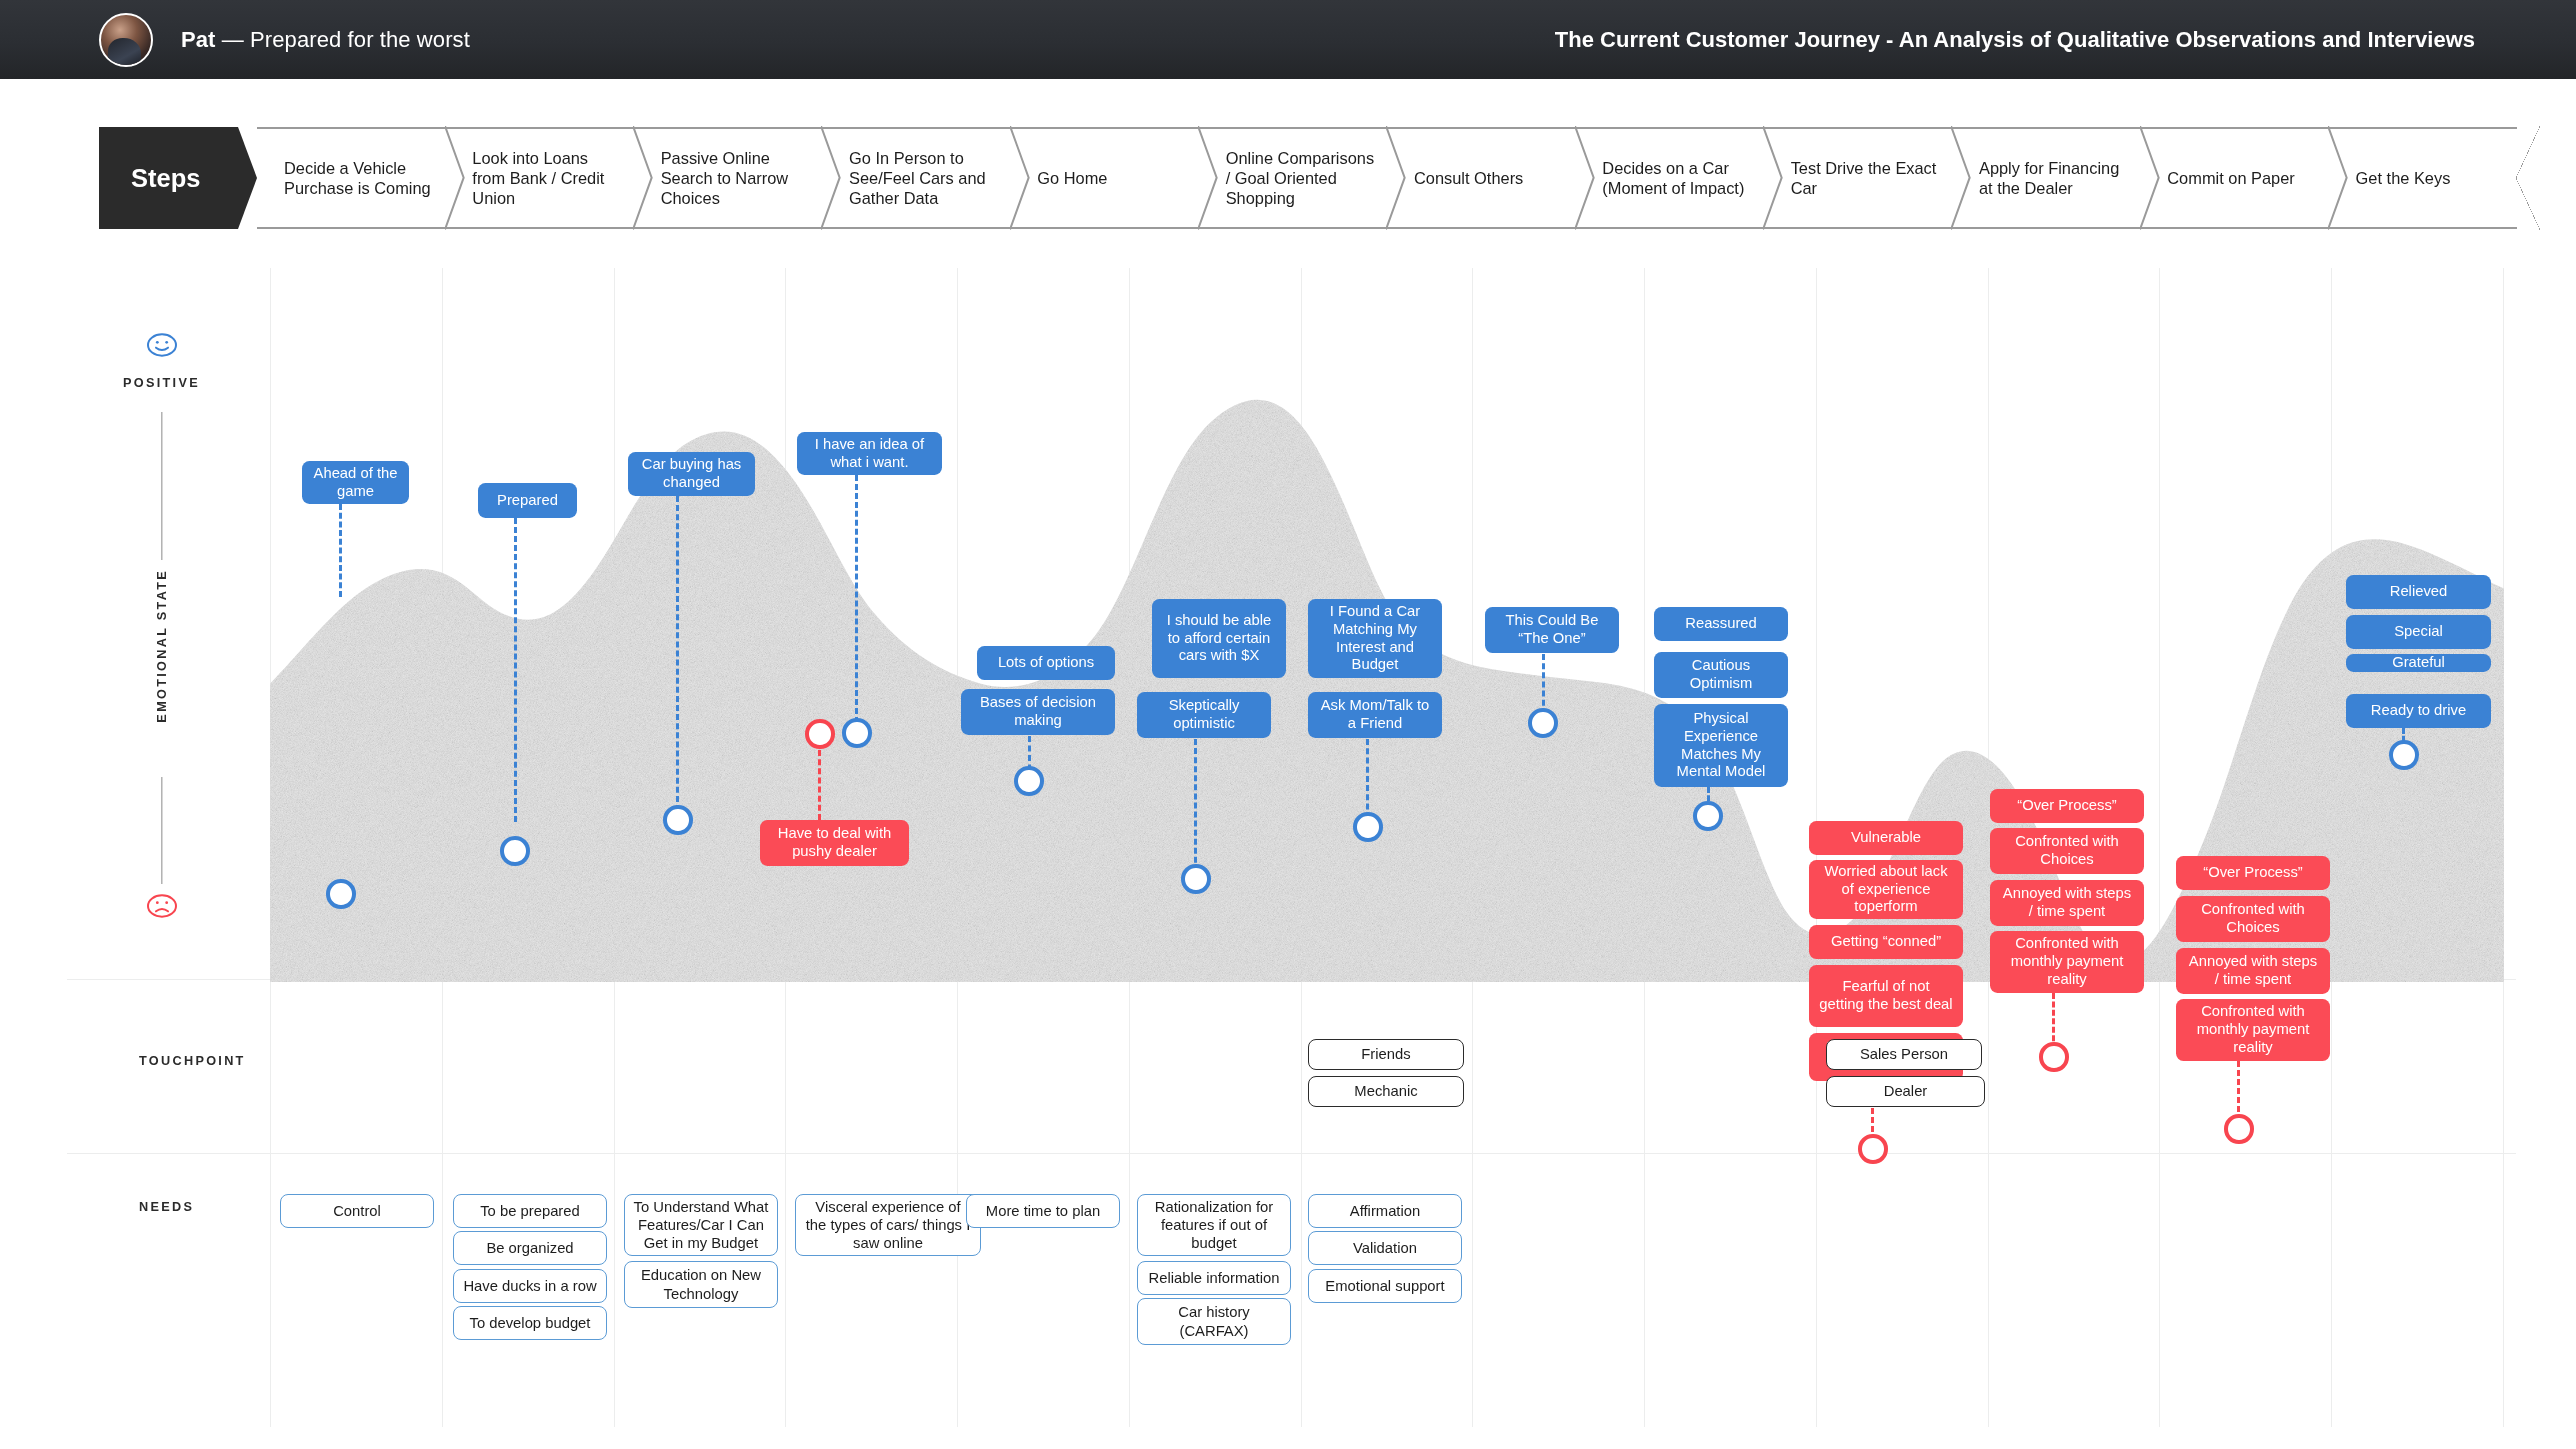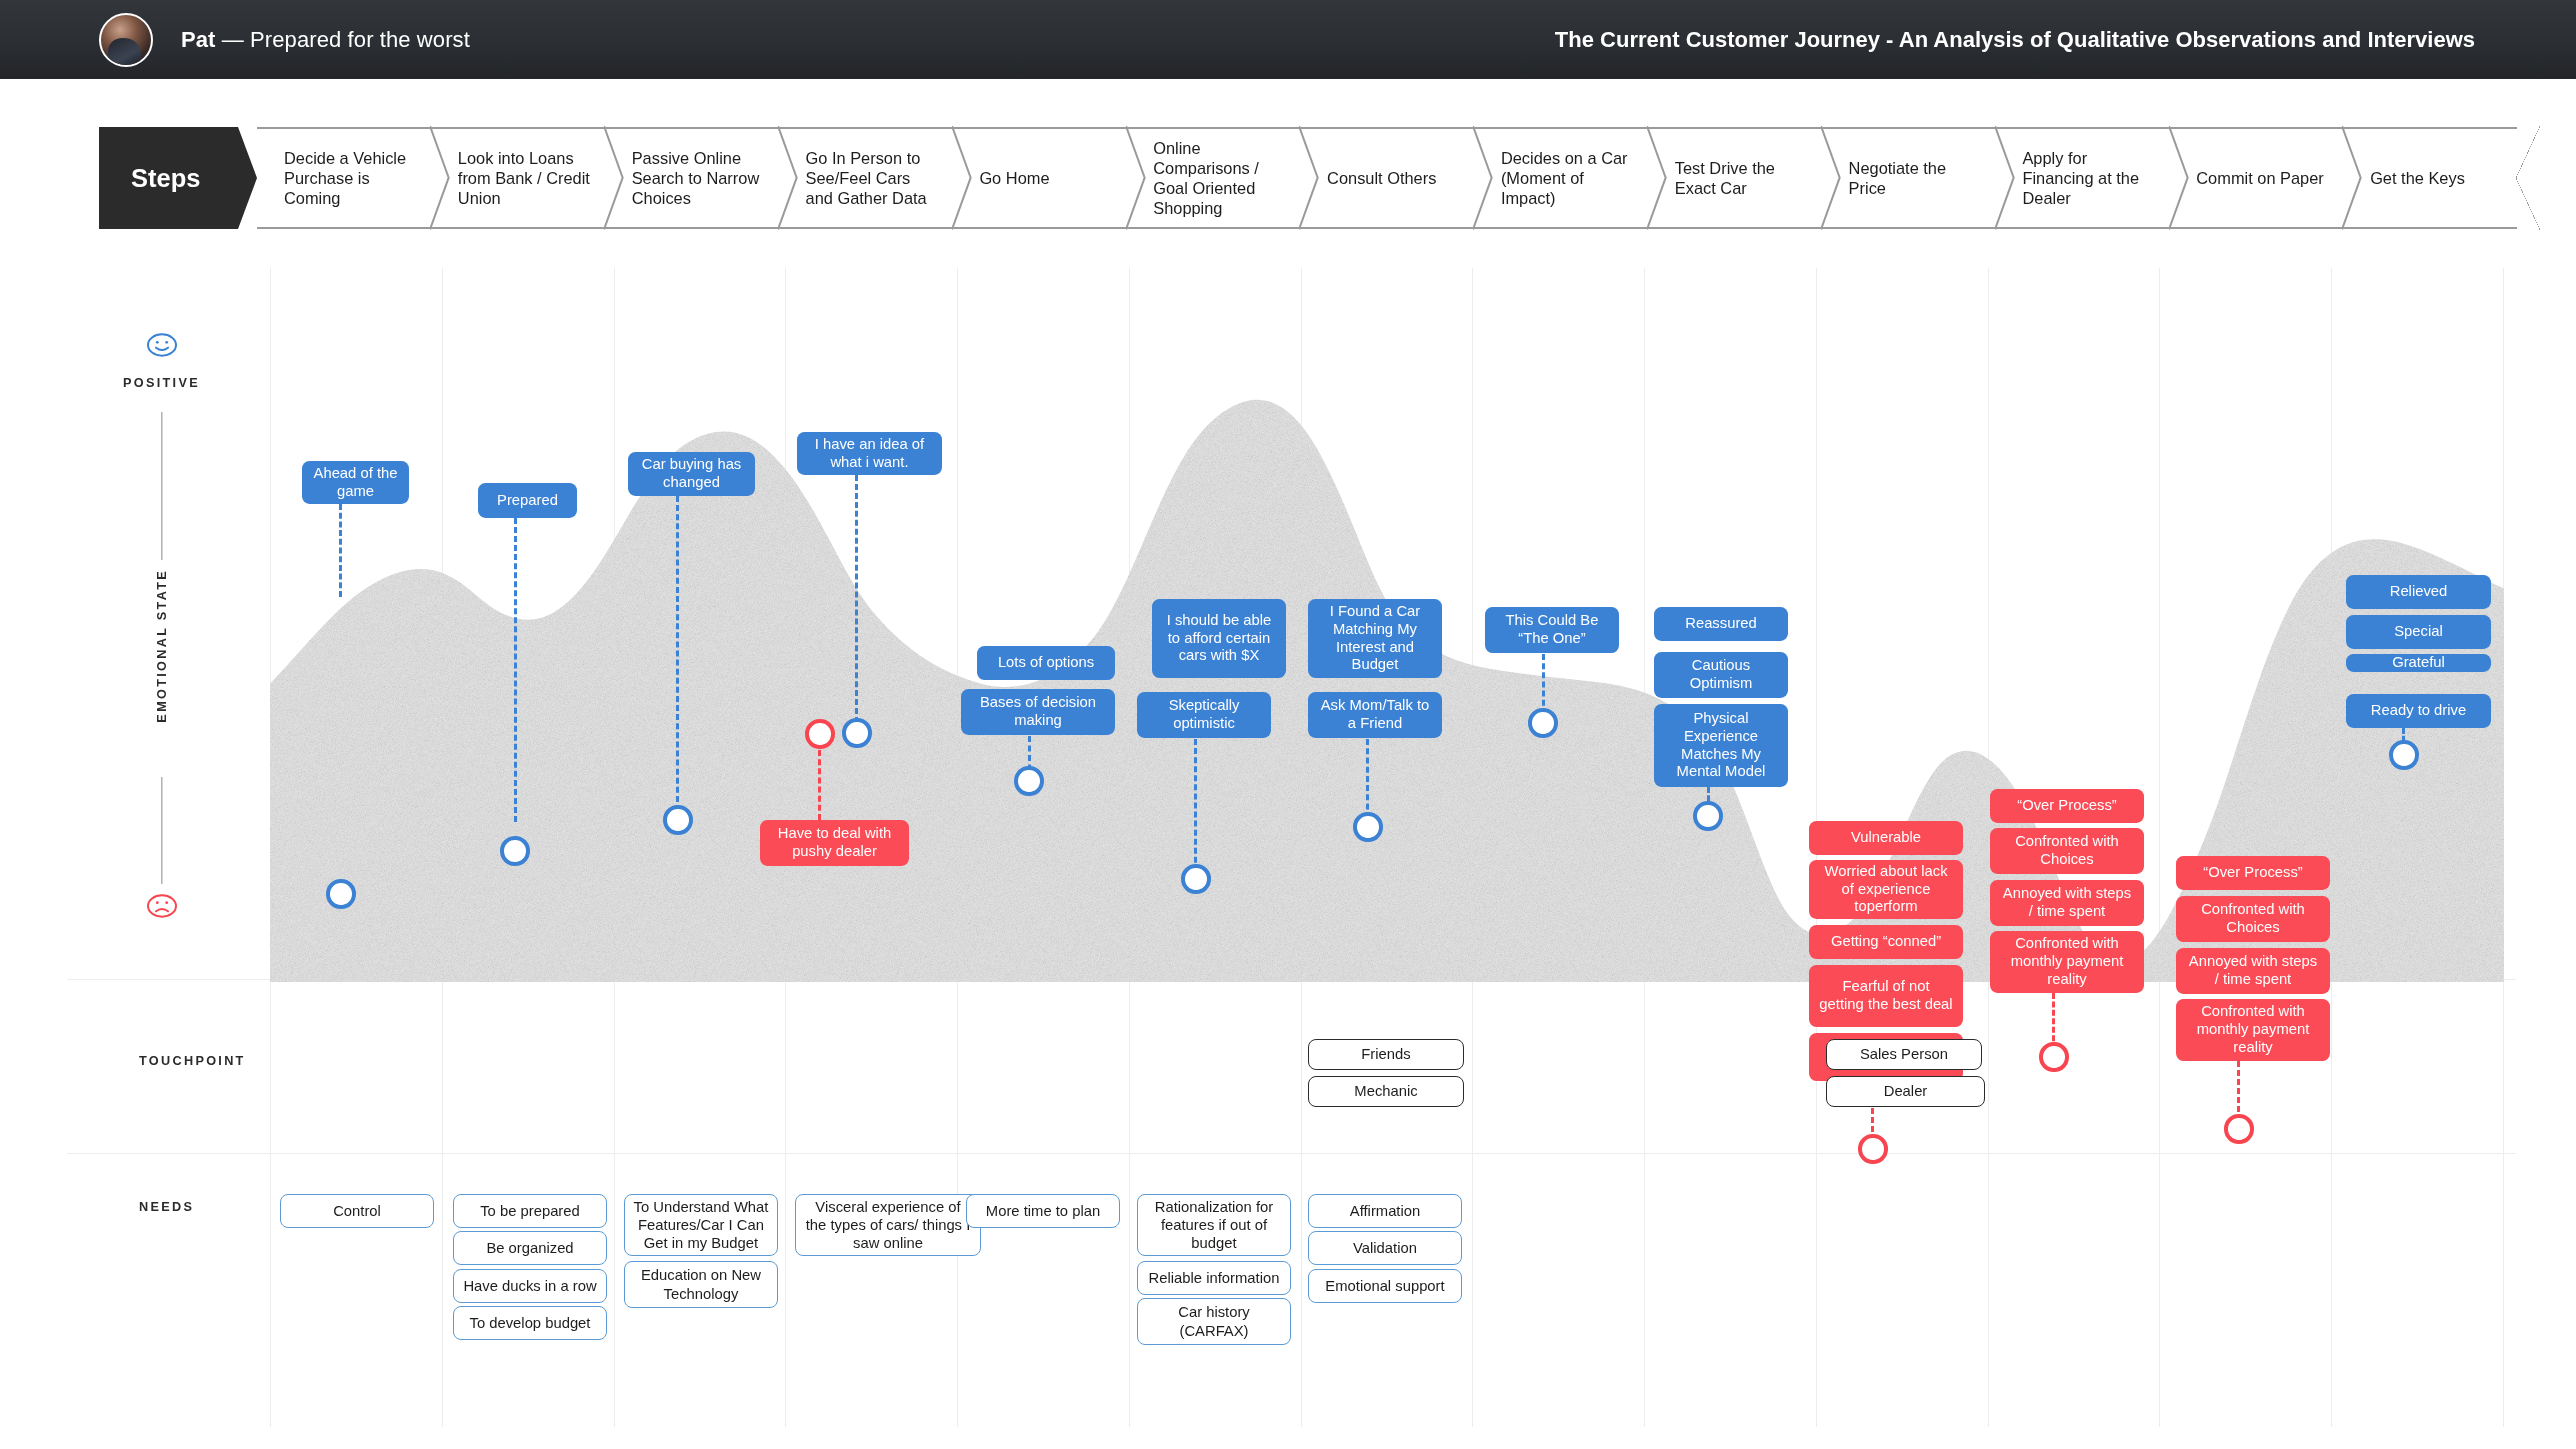--- a/index.html
+++ b/index.html
@@ -250,28 +250,20 @@
         </span>
         <span>Decides on a Car (Moment of Impact)</span>
       </div>
       <div class="step">
         <span class="sep">
           <svg viewBox="0 0 30 152" preserveAspectRatio="none">
             <path d="M0,0 L28,76 L0,152" fill="none" stroke="#9a9a9a" stroke-width="3"></path>
           </svg>
         </span>
         <span>Test Drive the Exact Car</span>
-      </div>
-      <div class="step">
-        <span class="sep">
-          <svg viewBox="0 0 30 152" preserveAspectRatio="none">
-            <path d="M0,0 L28,76 L0,152" fill="none" stroke="#9a9a9a" stroke-width="3"></path>
-          </svg>
-        </span>
-        <span>Negotiate the Price</span>
       </div>
       <div class="step">
         <span class="sep">
           <svg viewBox="0 0 30 152" preserveAspectRatio="none">
             <path d="M0,0 L28,76 L0,152" fill="none" stroke="#9a9a9a" stroke-width="3"></path>
           </svg>
         </span>
         <span>Apply for Financing at the Dealer</span>
       </div>
       <div class="step">

